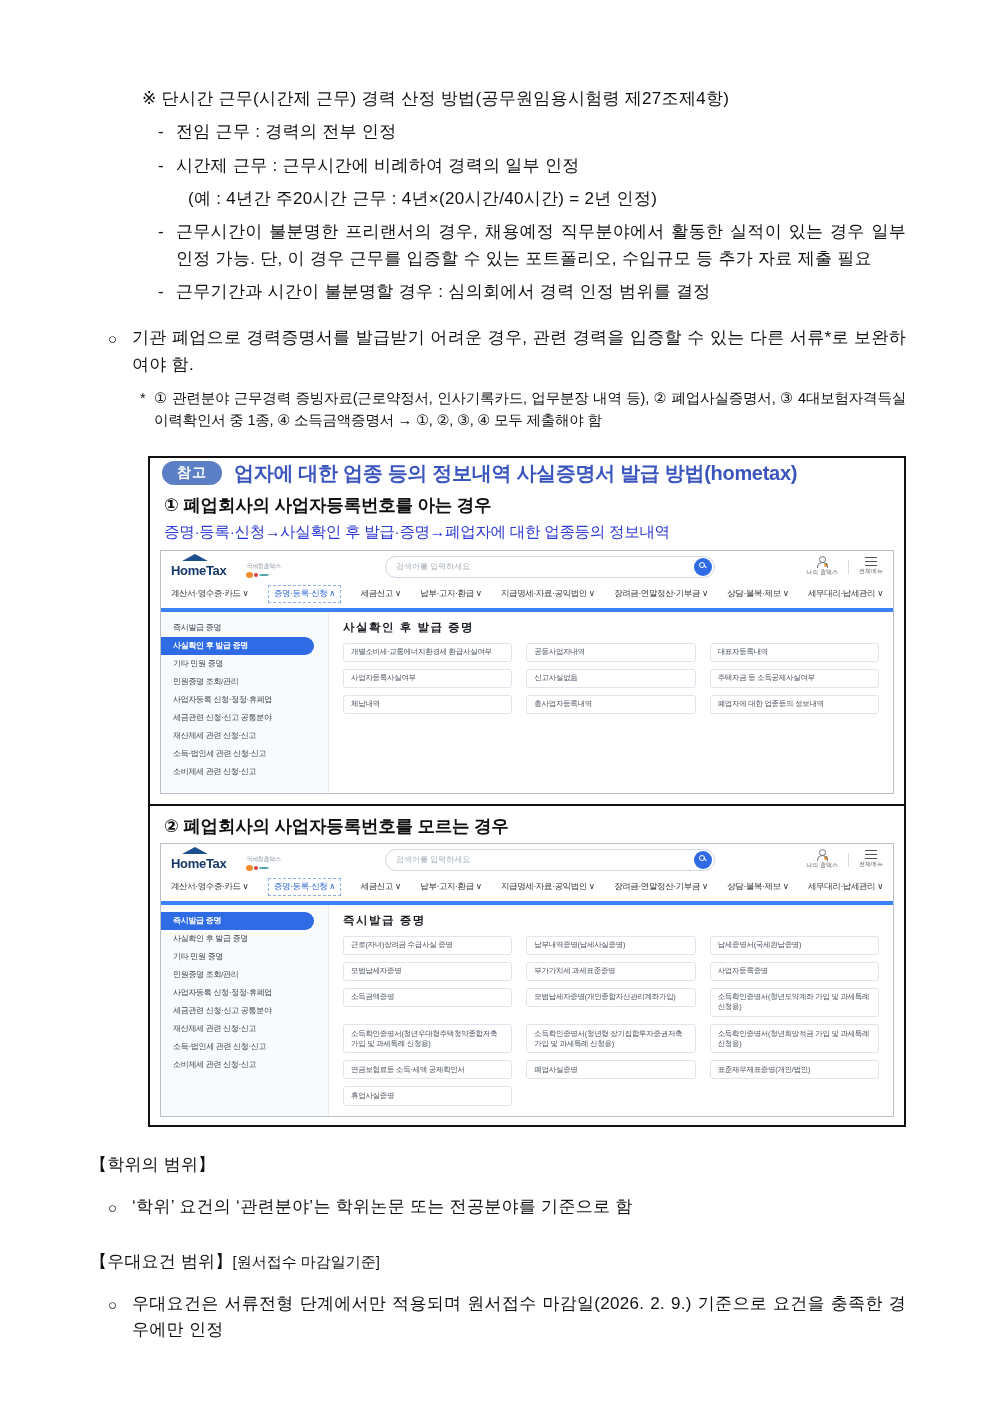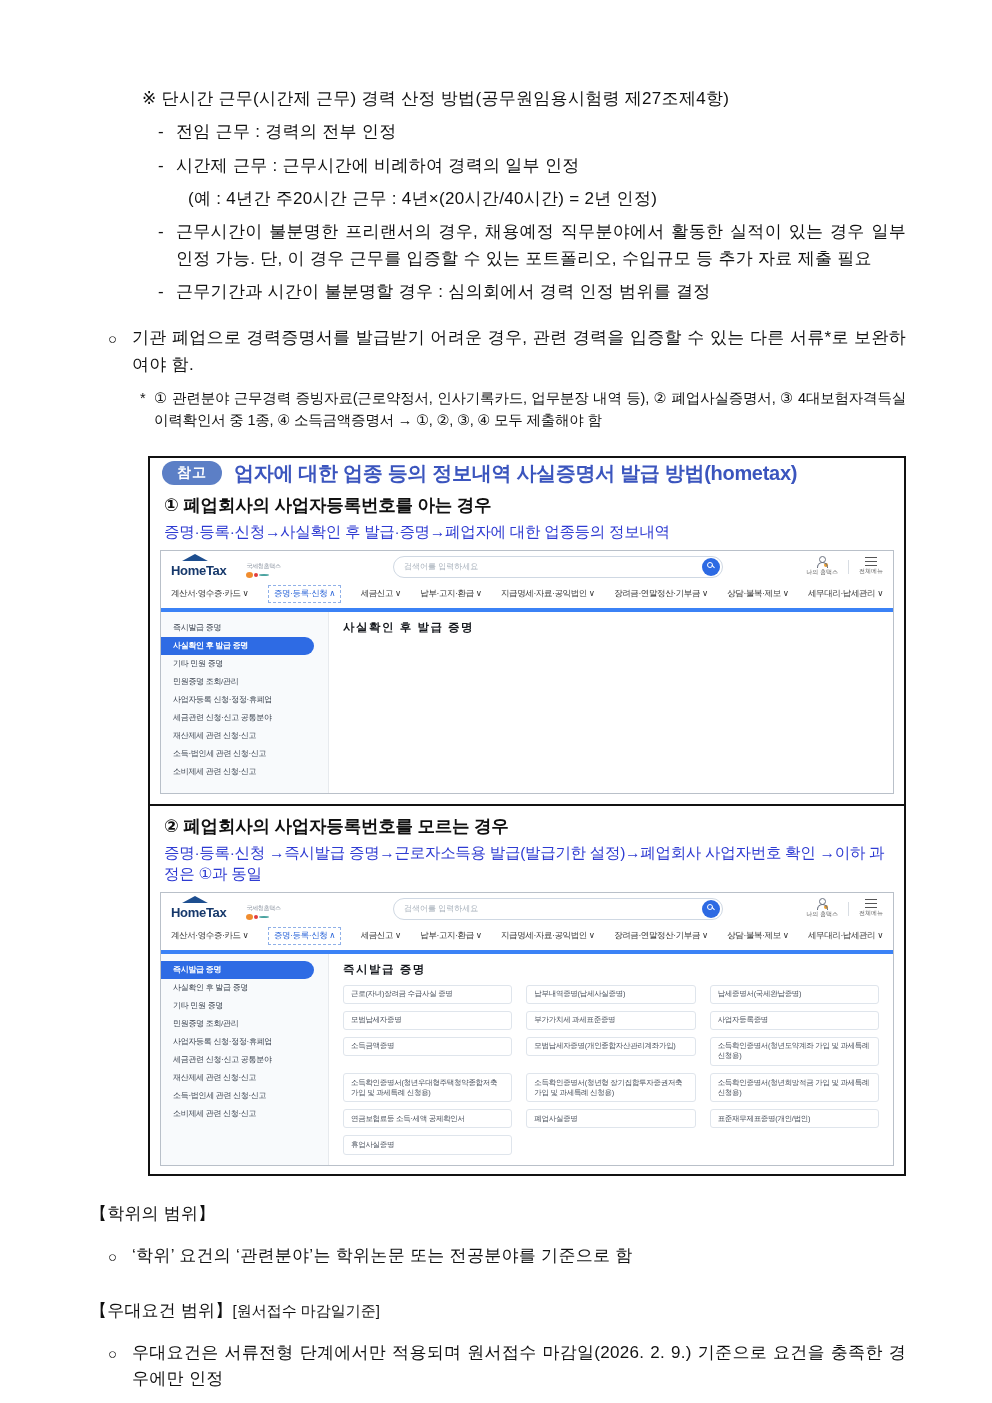--- a/index.html
+++ b/index.html
@@ -47,21 +47,21 @@
   .roof { position:absolute; top:0; left:7px; width:34px; height:7px; background:#1d4e8f;
           clip-path:polygon(12% 100%,50% 0,88% 100%); }
   .logo-main { font-size:13px; font-weight:bold; color:#16386b; letter-spacing:-.3px; }
   .logo-side { display:flex; flex-direction:column; align-items:flex-start; padding-bottom:1px; }
   .logo-sub { font-size:6px; color:#8a93a0; letter-spacing:-.3px; }
   .mascot { display:flex; align-items:center; gap:1px; margin-top:1px; }
   .mascot i { display:block; border-radius:50%; }
   .m1 { width:7px; height:6px; background:#f08c2e; }
   .m2 { width:4px; height:4px; background:#e23d3d; }
   .m3 { width:10px; height:2px; background:#4aa3a0; border-radius:2px; }
-  .ht-search { position:absolute; left:232px; top:5px; width:330px; height:22px;
+  .ht-search { position:absolute; left:224px; top:5px; width:330px; height:22px;
                border:1px solid #cfd8e3; border-radius:12px; display:flex; align-items:center;
                padding:0 2px 0 10px; background:#fff; }
   .ht-search input { flex:1; border:none; outline:none; font-size:8px; color:#444; background:transparent; }
   .ht-search input::placeholder { color:#aab3bd; }
   .search-btn { width:18px; height:18px; border-radius:50%; background:#2d6ae3; position:relative; flex:0 0 auto; }
   .mag { position:absolute; left:5px; top:4px; width:6px; height:6px; border:1.4px solid #fff; border-radius:50%; }
   .mag::after { content:""; position:absolute; width:4px; height:1.4px; background:#fff;
                 transform:rotate(45deg); right:-3px; bottom:-1px; }
   .ht-right { margin-left:auto; display:flex; align-items:center; gap:10px; }
   .ht-util { display:flex; flex-direction:column; align-items:center; gap:1px; font-size:6px; color:#666; }
@@ -202,28 +202,38 @@
             <div class="sb-item">기타 민원 증명</div>
             <div class="sb-item">민원증명 조회/관리</div>
             <div class="sb-item">사업자등록 신청·정정·휴폐업</div>
             <div class="sb-item">세금관련 신청·신고 공통분야</div>
             <div class="sb-item">재산제세 관련 신청·신고</div>
             <div class="sb-item">소득·법인세 관련 신청·신고</div>
             <div class="sb-item">소비제세 관련 신청·신고</div>
           </div>
         <div class="ht-content">
           <div class="ct-title">사실확인 후 발급 증명</div>
+          <div class="ct-grid">
+              <div class="grid-item">개별소비세·교통에너지환경세 환급사실여부</div>
+              <div class="grid-item">공동사업자내역</div>
+              <div class="grid-item">대표자등록내역</div>
+              <div class="grid-item">사업자등록사실여부</div>
+              <div class="grid-item">신고사실없음</div>
+              <div class="grid-item">주택자금 등 소득공제사실여부</div>
+              <div class="grid-item">체납내역</div>
+              <div class="grid-item">총사업자등록내역</div>
+              <div class="grid-item">폐업자에 대한 업종등의 정보내역</div>
+            </div>
         </div>
       </div>
     </div>
 
     <div class="ref-divider"></div>
 
     <div class="case-head">② 폐업회사의 사업자등록번호를 모르는 경우</div>
-    <div class="case-path">증명·등록·신청 →즉시발급 증명→근로자소득용 발급(발급기한 설정)→폐업회사 사업자번호 확인 →이하 과정은 ①과 동일</div>
 
     <div class="shot">
       <div class="ht-header">
         <div class="ht-logo">
           <span class="logo-stack">
             <span class="roof"></span>
             <span class="logo-main">HomeTax</span>
           </span>
           <span class="logo-side">
             <span class="logo-sub">국세청홈택스</span>

